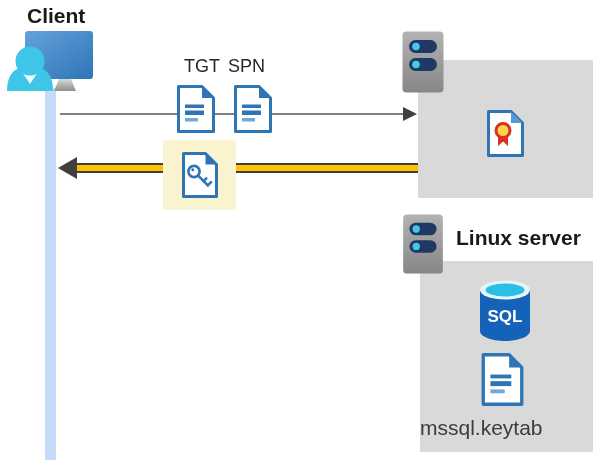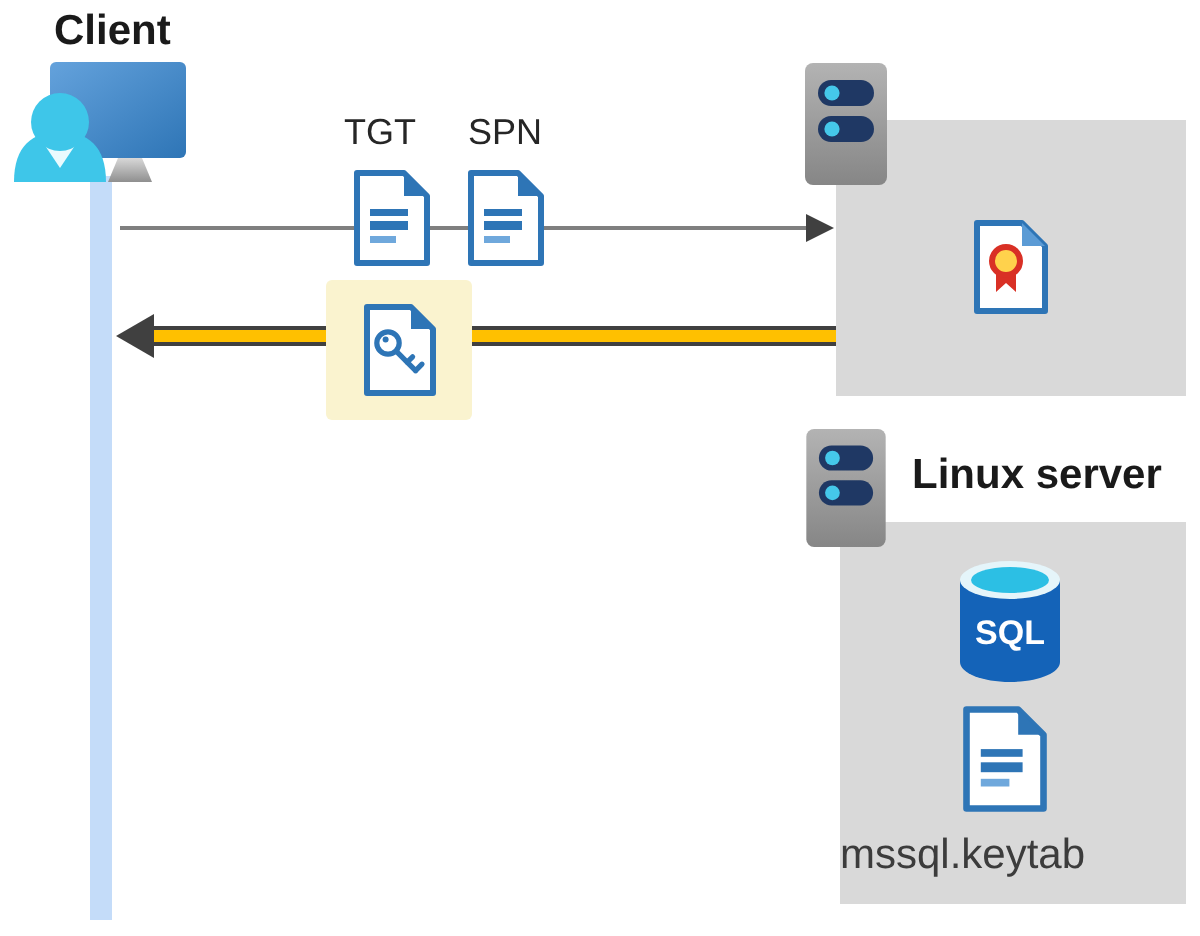--- a/index.html
+++ b/index.html
@@ -2,21 +2,21 @@
 <html style="--doc-blue: #2E75B6; --doc-blue-light: #6FA8DC; --fold-light-blue: #5B9BD5; --arrow-gray: #7F7F7F; --arrowhead-dark: #404040; --accent-yellow: #FFC000; --highlight-yellow: #FAF3CF; --box-gray: #D9D9D9; --person-cyan: #3EC6E9; --lifeline-blue: #C4DCF9; --sql-blue: #1463B8; --sql-cyan: #2CBFE4; --server-slot-navy: #1F3864; --server-dot-cyan: #45C8EA; --cert-red: #D93025; --cert-yellow: #FFD24C; --text-dark: #262626;"><head>
 <meta charset="utf-8">
 <style>
   html,body{margin:0;padding:0;background:#fff;}
   .canvas{
     position:relative;width:600px;height:468px;background:#fff;overflow:hidden;
     font-family:"Liberation Sans",sans-serif;color:var(--text-dark,#262626);
   }
   .abs{position:absolute;}
   .title{font-weight:700;font-size:21px;line-height:25px;color:#1a1a1a;}
-  .small-label{font-size:18px;color:var(--text-dark,#262626);text-align:left;}
+  .small-label{font-size:18px;color:var(--text-dark,#262626);text-align:right;}
   .filename{font-size:21px;color:#3c3c3c;}
 
   
   .lifeline{left:45px;top:88px;width:11px;height:372px;background:var(--lifeline-blue,#C4DCF9);}
 
   
   .gray-line{left:60px;top:113px;width:345px;height:2px;background:var(--arrow-gray,#7F7F7F);}
   .gray-head{left:403px;top:107px;width:0;height:0;
     border-left:14px solid var(--arrowhead-dark,#404040);
     border-top:7px solid transparent;border-bottom:7px solid transparent;}
@@ -75,21 +75,21 @@
     <rect x="22" y="2" width="68" height="48" rx="3" fill="url(#gMon)"></rect>
     <polygon points="56,50 68,50 73,62 51,62" fill="url(#gStand)"></polygon>
     <g>
       <path d="M4 62 C4 44 13 37 27 37 C41 37 50 44 50 62 Z" fill="var(--person-cyan,#3EC6E9)"></path>
       <polygon points="19,43 35,43 27,55" fill="#EAFAFE"></polygon>
       <circle cx="27" cy="32" r="14.5" fill="var(--person-cyan,#3EC6E9)"></circle>
     </g>
   </svg>
 
   <div class="abs small-label" style="left:172px;top:56px;width:48px;">TGT</div>
-  <div class="abs small-label" style="left:234px;top:56px;width:48px;">SPN</div>
+  <div class="abs small-label" style="left:217px;top:56px;width:48px;">SPN</div>
 
   <svg class="abs" style="left:176px;top:84px;" width="40" height="50" viewBox="0 0 40 50">
     <path class="doc-outline" d="M2.5 2.5 H26 L37.5 14 V47.5 H2.5 Z"></path>
     <path class="f-blue" d="M26 2.5 L37.5 14 H26 Z"></path>
     <rect class="f-blue" x="9" y="20.5" width="19" height="3.5"></rect>
     <rect class="f-blue" x="9" y="26.5" width="19" height="4.5"></rect>
     <rect class="f-lblue" x="9" y="34" width="13" height="3.5"></rect>
   </svg>
 
   <svg class="abs" style="left:233px;top:84px;" width="40" height="50" viewBox="0 0 40 50">

